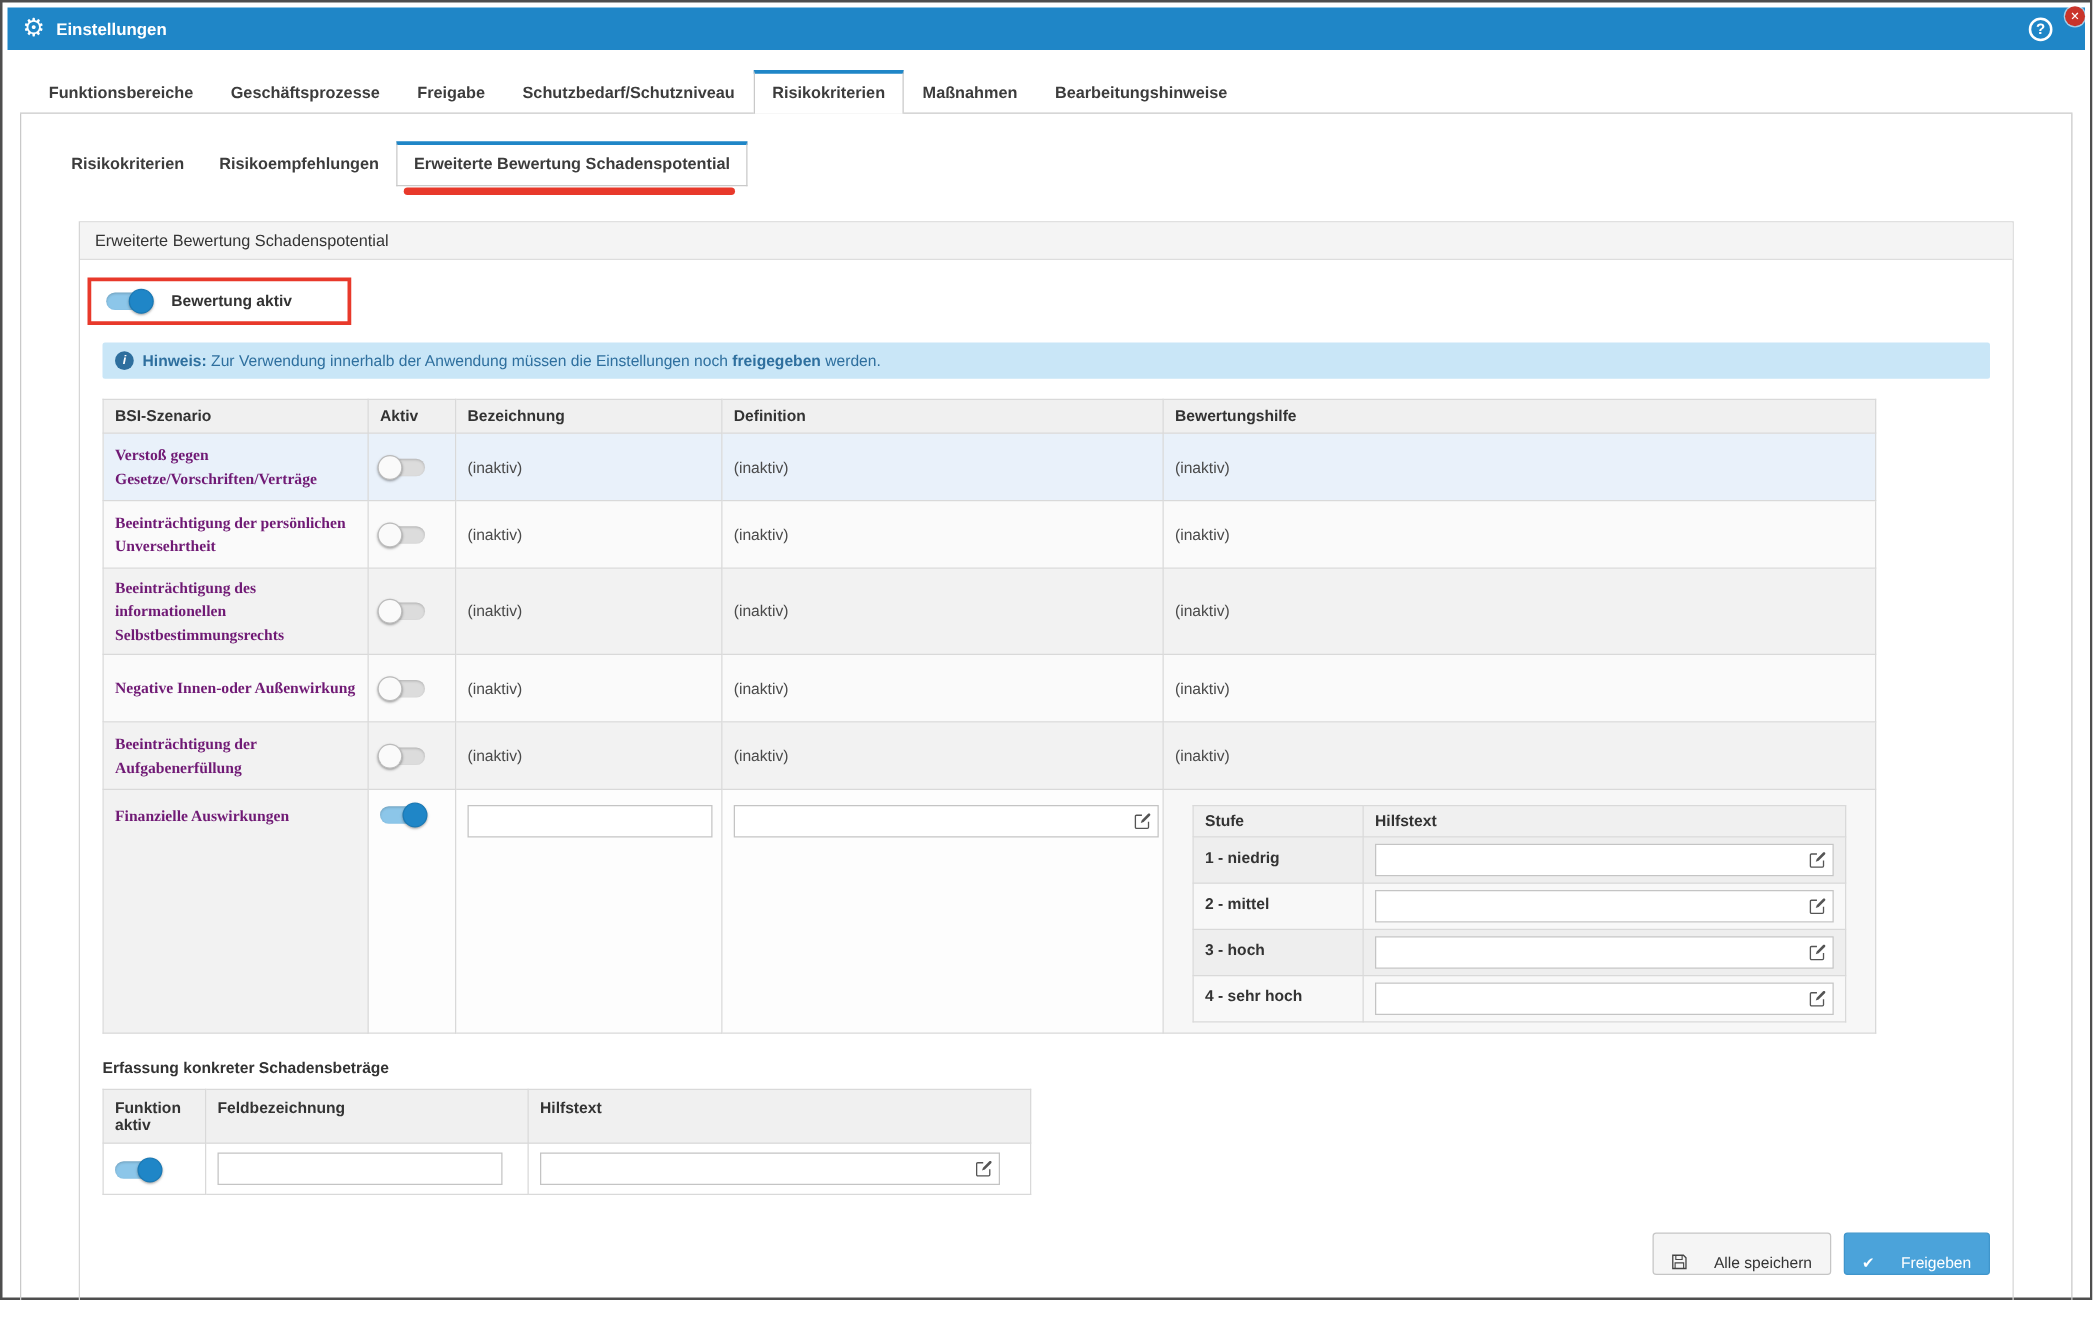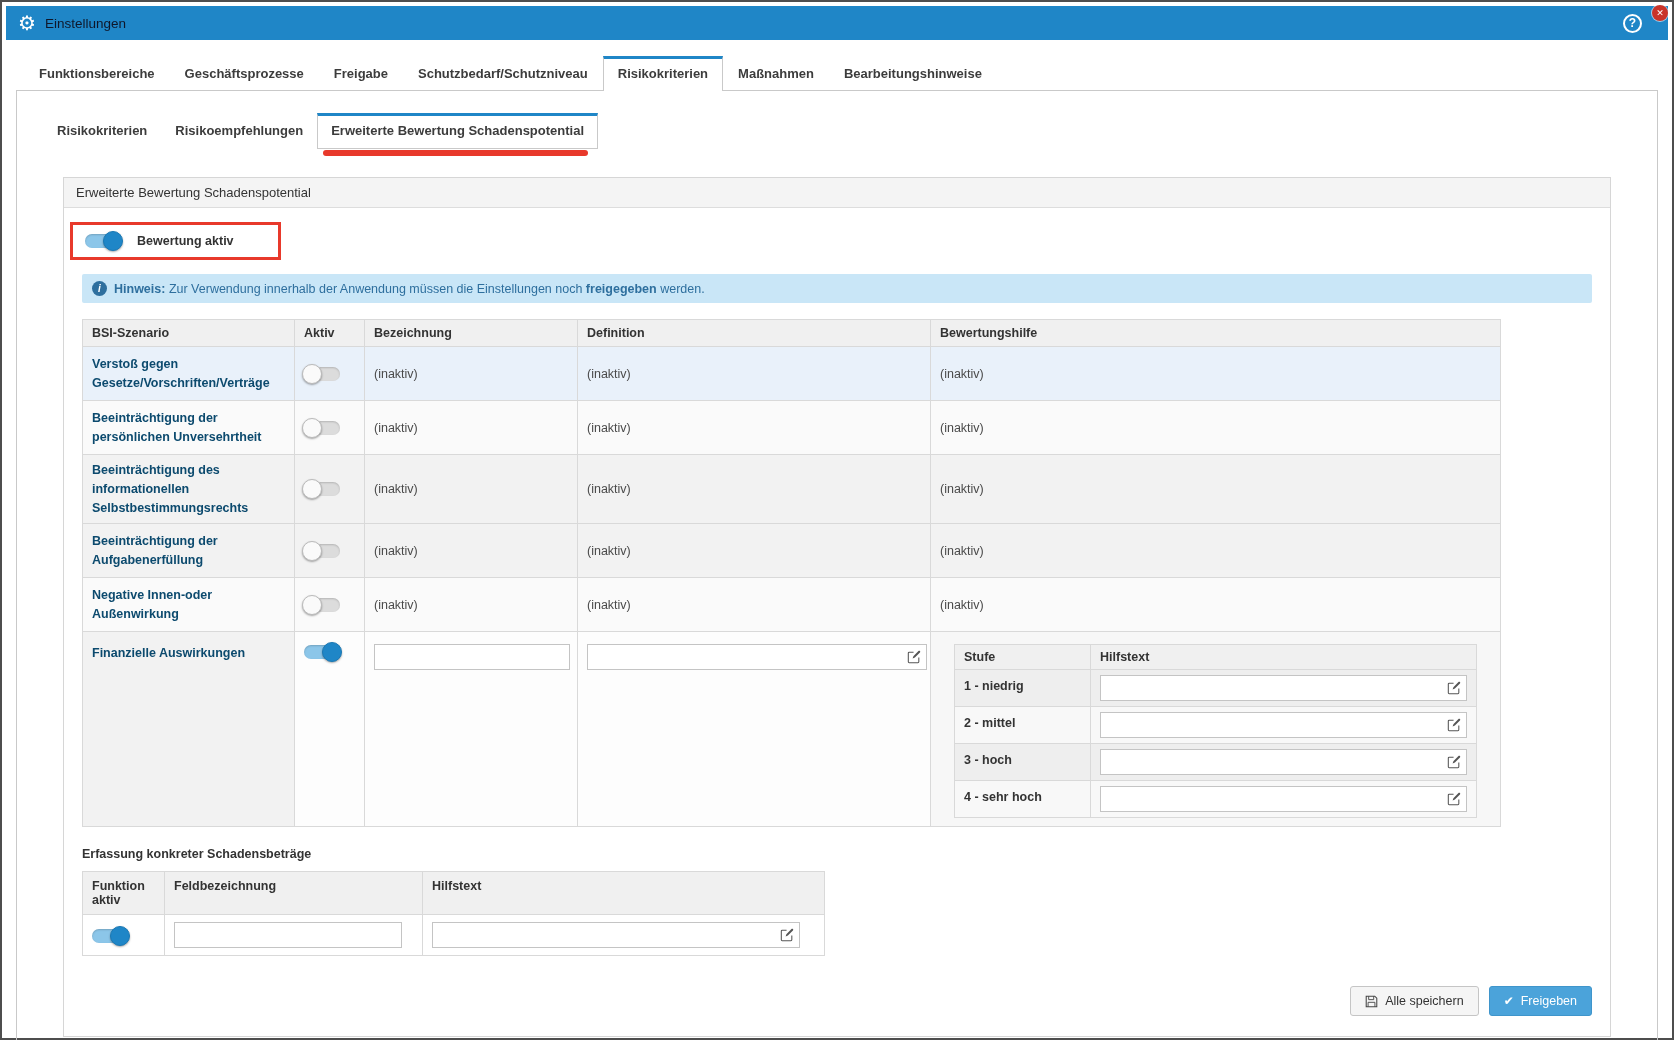--- a/index.html
+++ b/index.html
@@ -4,21 +4,21 @@
 <style>
   * { box-sizing: border-box; }
   html,body { margin:0; padding:0; background:#fff; }
   body { font-family:"Liberation Sans", sans-serif; }
 
   .window { position:relative; width:1674px; height:1040px; border:2px solid #4e4e4e; background:#fff; }
 
   
   .titlebar { margin:4px; height:34px; background:#1f86c7; display:flex; align-items:center; padding:0 12px; }
   .gear-icon { color:#fff; font-size:20px; line-height:1; margin-right:9px; }
-  .window-title { color:#0f172a; font-size:13.5px; font-weight:400; }
+  .window-title { color:#ffffff; font-size:13.5px; font-weight:700; }
   .help-icon { margin-left:auto; margin-right:14px; width:19px; height:19px; border:2px solid #fff; border-radius:50%;
                color:#fff; font-size:12px; font-weight:700; display:flex; align-items:center; justify-content:center; cursor:pointer; }
   .close-badge { position:absolute; top:3px; right:4px; width:16px; height:16px; border-radius:50%; background:#c9342a;
                  color:#fff; font-size:9px; display:flex; align-items:center; justify-content:center; cursor:pointer; z-index:10;
                  box-shadow:0 0 0 1px rgba(255,255,255,.6); }
 
   
   .tabs { display:flex; align-items:flex-end; margin:16px 14px 0; border-bottom:1px solid #c9c9c9; padding-left:8px; }
   .tab { padding:9px 14px 10px; font-size:13px; font-weight:600; color:#3c3c3c; cursor:pointer;
          border:1px solid transparent; border-bottom:none; margin-bottom:-1px; white-space:nowrap; position:relative; }
@@ -56,21 +56,21 @@
           align-items:center; gap:7px; border-radius:2px; }
   .info-icon { flex:0 0 auto; width:15px; height:15px; border-radius:50%; background:#2e6f9e; color:#fff; font-size:10px;
                font-weight:700; font-style:italic; display:flex; align-items:center; justify-content:center; }
   .hint b { font-weight:700; }
 
   
   table { border-collapse:collapse; }
   .scenario-table { table-layout:fixed; width:1418px; margin-left:2px; font-size:12.5px; color:#4a4a4a; }
   .scenario-table th, .scenario-table td { border:1px solid #d9d9d9; padding:6px 9px; text-align:left; vertical-align:middle; }
   .scenario-table th { background:#f0f0f0; color:#333; font-weight:700; }
-  .scenario-table td.c-scenario { font-weight:700; color:#0c4a6e; line-height:1.5; }
+  .scenario-table td.c-scenario { font-weight:700; color:#701a75; line-height:1.5;font-family:Liberation Serif, serif; }
   .row-inactive td { height:54px; }
   .row-0 td { background:#e9f1fa; }
   .row-1 td, .row-3 td { background:#f2f2f2; }
   .row-2 td, .row-4 td { background:#fafafa; }
   .row-financial td { vertical-align:top; padding-top:12px; background:#fdfdfd; }
   .row-financial td.c-scenario { background:#f2f2f2; }
   .row-financial td.c-levels { background:#f7f7f7;margin-left:36px; }
 
   .text-input { height:26px; border:1px solid #c4c4c4; background:#fff; font:inherit; padding:0 6px; width:100%; }
   .input-with-icon { position:relative; display:block; }
@@ -93,21 +93,21 @@
   
   .damage-title { font-size:12.5px; font-weight:700; color:#333; margin:20px 2px 10px; }
   .damage-table { table-layout:fixed; width:742px; margin-left:2px; font-size:12.5px; color:#333; }
   .damage-table th, .damage-table td { border:1px solid #d9d9d9; padding:7px 9px; text-align:left; vertical-align:middle; }
   .damage-table th { background:#f0f0f0; font-weight:700; vertical-align:top; }
   .damage-field-wrap { width:228px; }
   .damage-help-wrap { width:368px; }
 
   
   .footer-actions { display:flex; justify-content:flex-end; gap:10px; margin:30px 2px 4px; }
-  .btn { display:inline-flex; align-items:center; gap:7px; height:30px; padding:4px 14px; font-size:12.5px; border-radius:3px; cursor:pointer; }
+  .btn { display:inline-flex; align-items:flex-start; gap:21px; height:30px; padding:16px 14px; font-size:12.5px; border-radius:3px; cursor:pointer; }
   .btn-save { background:#f5f5f5; border:1px solid #c5c5c5; color:#333; }
   .btn-save svg { display:block; width:13px; height:13px; }
   .btn-release { background:#4ba3da; border:1px solid #3f95cb; color:#fff; }
   .btn-release .check-icon { font-size:12px; }
 </style>
 </head>
 <body>
 
 <div class="window">
 
@@ -192,29 +192,29 @@
               <td>(inaktiv)</td>
               <td>(inaktiv)</td>
             </tr>
             <tr class="row-inactive row-1">
               <td class="c-scenario">Beeinträchtigung des informationellen Selbstbestimmungsrechts</td>
               <td class="c-active"><span class="toggle"><span class="knob"></span></span></td>
               <td>(inaktiv)</td>
               <td>(inaktiv)</td>
               <td>(inaktiv)</td>
             </tr>
+            <tr class="row-inactive row-4">
+              <td class="c-scenario">Negative Innen-oder Außenwirkung</td>
+              <td class="c-active"><span class="toggle"><span class="knob"></span></span></td>
+              <td>(inaktiv)</td>
+              <td>(inaktiv)</td>
+              <td>(inaktiv)</td>
+            </tr>
             <tr class="row-inactive row-3">
               <td class="c-scenario">Beeinträchtigung der Aufgabenerfüllung</td>
-              <td class="c-active"><span class="toggle"><span class="knob"></span></span></td>
-              <td>(inaktiv)</td>
-              <td>(inaktiv)</td>
-              <td>(inaktiv)</td>
-            </tr>
-            <tr class="row-inactive row-4">
-              <td class="c-scenario">Negative Innen-oder Außenwirkung</td>
               <td class="c-active"><span class="toggle"><span class="knob"></span></span></td>
               <td>(inaktiv)</td>
               <td>(inaktiv)</td>
               <td>(inaktiv)</td>
             </tr>
             <tr class="row-financial">
               <td class="c-scenario">Finanzielle Auswirkungen</td>
               <td class="c-active"><span class="toggle on"><span class="knob"></span></span></td>
               <td>
                 <span class="input-with-icon bezeichnung-wrap">

